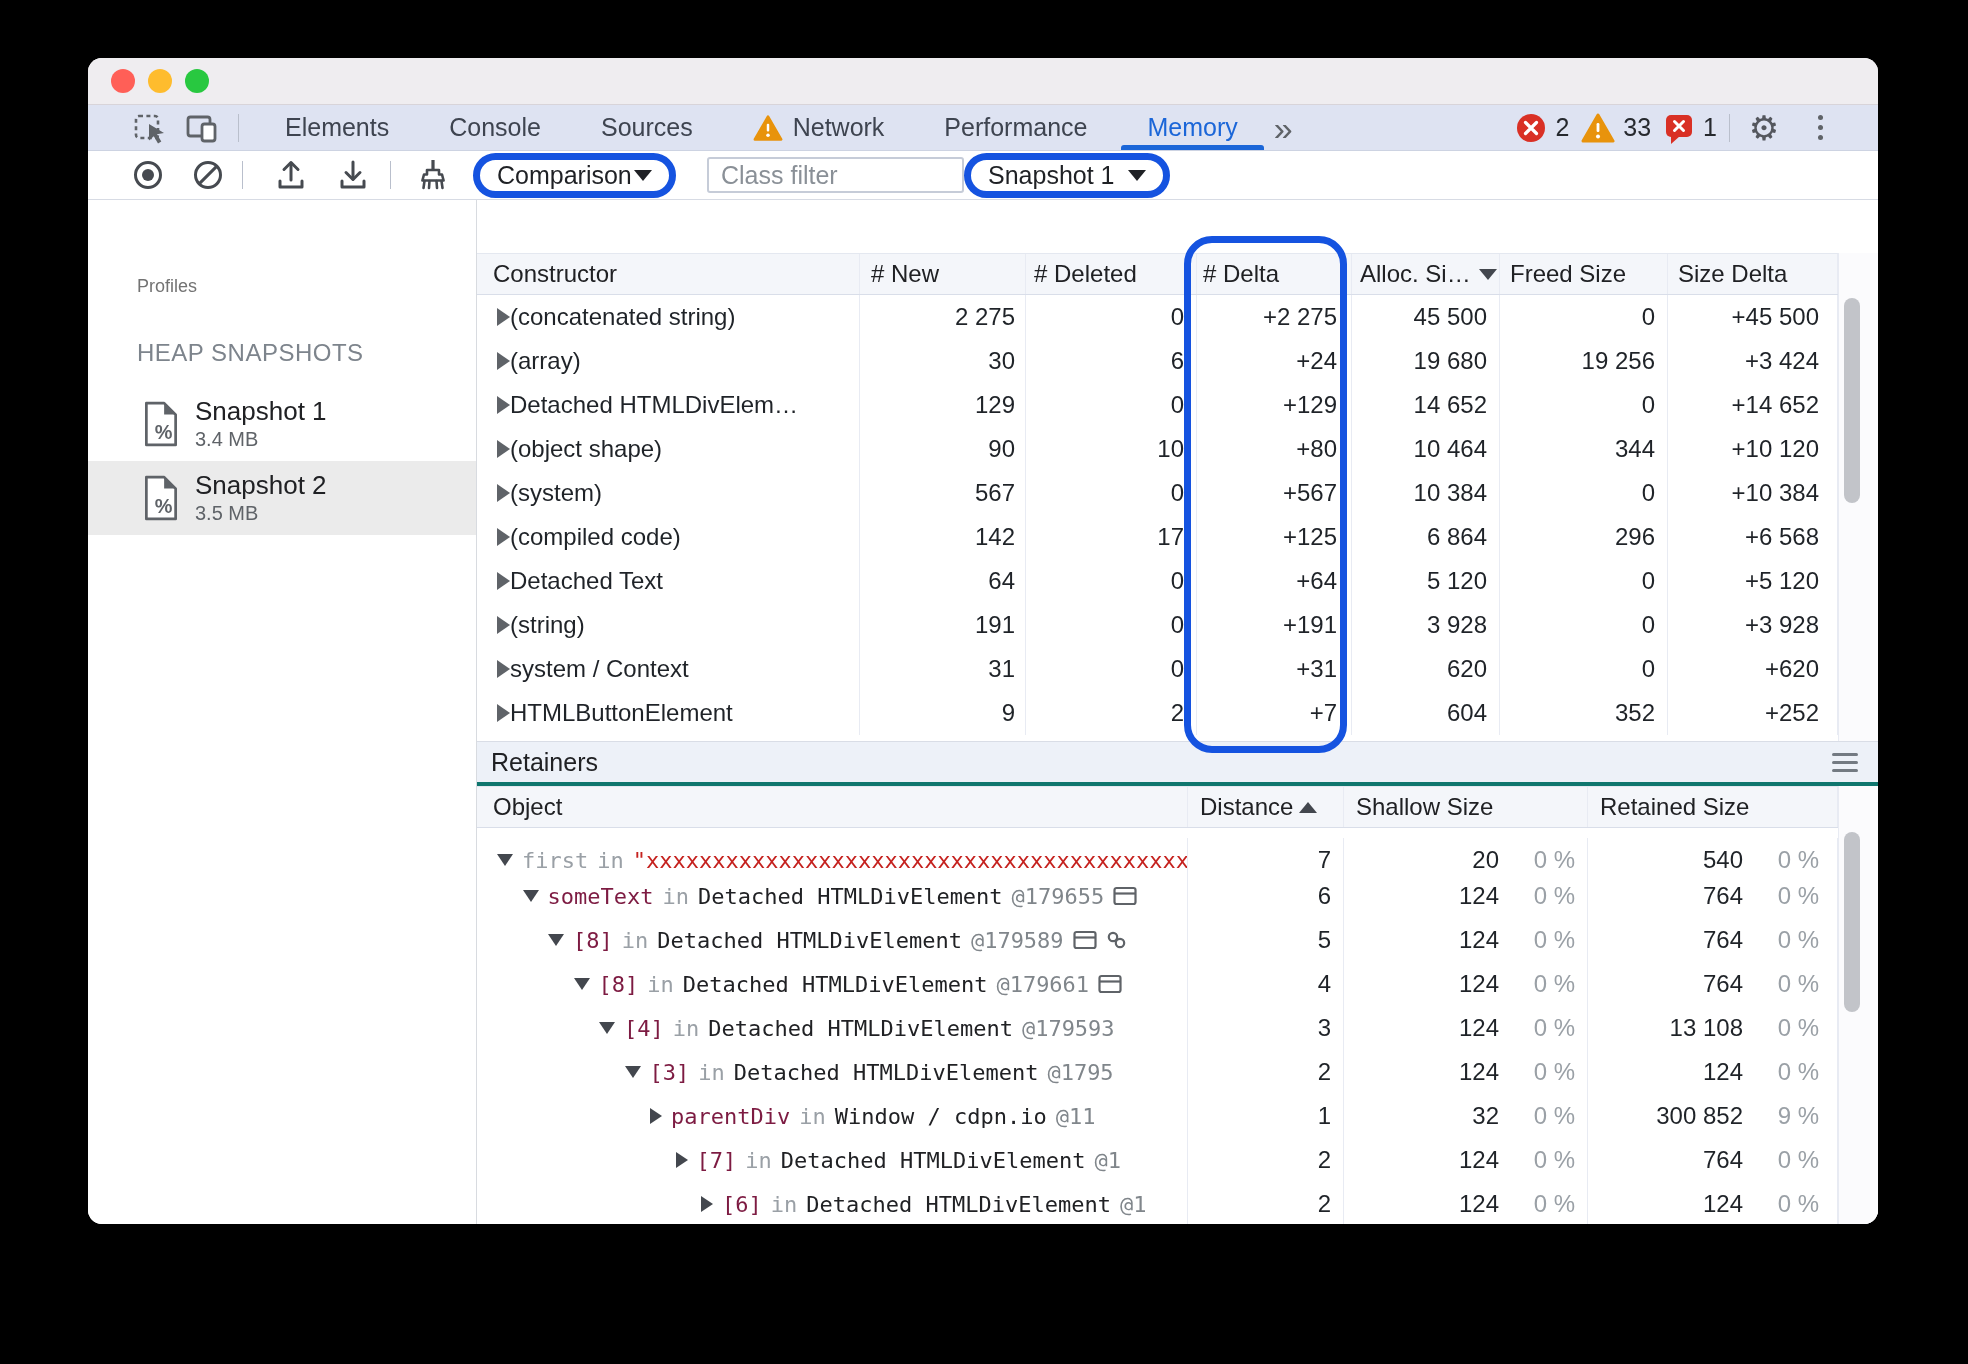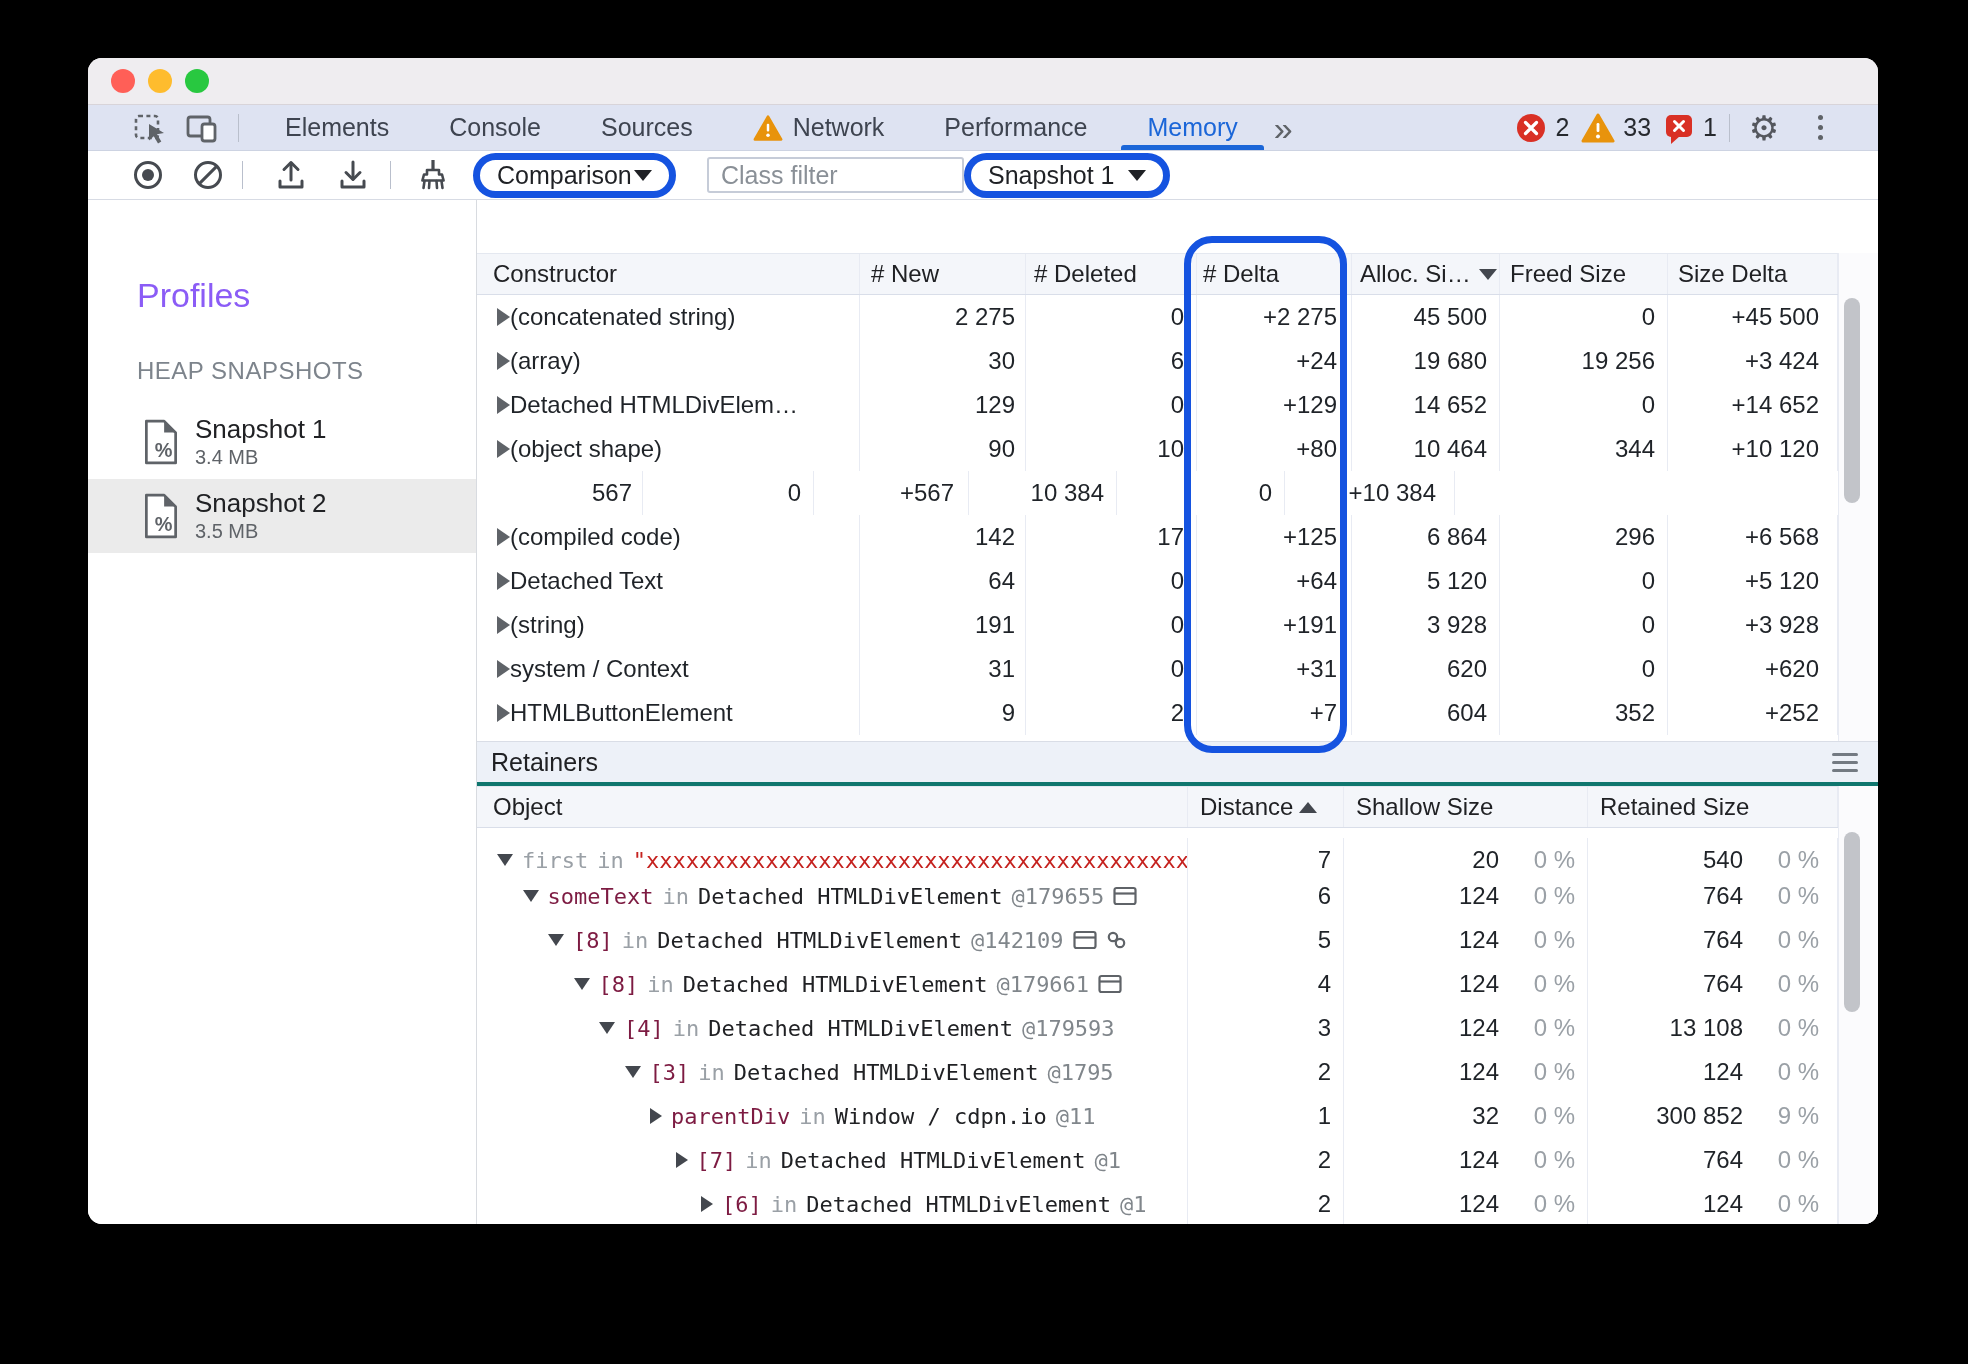--- a/index.html
+++ b/index.html
@@ -36,21 +36,21 @@
   .toolbar .sep{position:absolute;top:10px;}
   .blue-ring{position:absolute;top:2px;height:45px;box-sizing:border-box;border:7px solid #1553e0;border-radius:23px;display:flex;align-items:center;padding:0 17px;gap:13px;background:transparent;}
   .dd-label{font-size:25px;color:#1f2125;}
   .caret-down{width:0;height:0;border-left:9px solid transparent;border-right:9px solid transparent;border-top:11px solid #1f2125;}
   .filter-input{position:absolute;left:619px;top:6px;width:257px;height:36px;box-sizing:border-box;border:2px solid #c6ccd8;border-radius:3px;font-size:25px;padding:0 12px;color:#202124;font-family:"Liberation Sans",sans-serif;outline:none;}
   .filter-input::placeholder{color:#8a9097;}
 
   
   .content{display:flex;height:1024px;}
   .sidebar{width:389px;box-sizing:border-box;border-right:1px solid #d8dbe0;background:#fff;flex:none;}
-  .profiles-label{margin:76px 0 0 49px;font-size:34px;color:#8b5cf6;}
+  .profiles-label{margin:76px 0 0 49px;font-size:18px;color:#737373;}
   .heap-label{margin:42px 0 0 49px;font-size:24px;color:#7d848c;letter-spacing:0.5px;}
   .snap-list{margin-top:20px;}
   .snap-item{width:100%;height:74px;display:flex;align-items:center;gap:15px;padding:0 0 0 54px;box-sizing:border-box;background:none;border:none;text-align:left;}
   .snap-item.selected{background:#ebebeb;}
   .snap-text .snap-name{font-size:26px;color:#202124;line-height:30px;}
   .snap-text .snap-size{font-size:20px;color:#5f6368;line-height:26px;}
 
   .main{position:relative;flex:1;background:#fff;overflow:hidden;}
   .grid-row{position:absolute;left:0;display:flex;height:44px;align-items:stretch;}
   .grid-head{position:absolute;left:0;display:flex;height:42px;background:#f4f6fa;border-top:1px solid #e4e8f0;border-bottom:1px solid #d9dee9;box-sizing:border-box;}
@@ -400,20 +400,24 @@
                 <span>10 464</span>
               </div>
               <div class="cell num c-freed">
                 <span>344</span>
               </div>
               <div class="cell num c-sdelta">
                 <span>+10 120</span>
               </div>
             </div>
             <div class="grid-row" style="top: 271px;">
+              <div class="cell c-constructor">
+                <span class="tri-right"></span>
+                <span>(system)</span>
+              </div>
               <div class="cell num c-new">
                 <span>567</span>
               </div>
               <div class="cell num c-del">
                 <span>0</span>
               </div>
               <div class="cell num c-delta">
                 <span>+567</span>
               </div>
               <div class="cell num c-alloc">
@@ -622,21 +626,21 @@
                 <span class="numval">764</span>
                 <span class="pct">0 %</span>
               </div>
             </div>
             <div class="grid-row ret-row" style="top: 718px;">
               <div class="cell r-object" style="padding-left: 71px;">
                 <span class="tri-exp"></span>
                 <span class="edge-name">[8]</span>
                 <span class="link-word">in</span>
                 <span class="obj-name">Detached HTMLDivElement</span>
-                <span class="obj-id">@142109</span>
+                <span class="obj-id">@179589</span>
                 <span class="row-icon">
                   <svg width="24" height="20" viewBox="0 0 24 20">
                     <rect x="1.5" y="2" width="21" height="16" rx="2" fill="none" stroke="#5f6368" stroke-width="2.2"></rect>
                     <path d="M1.5 7.5 H22.5" stroke="#5f6368" stroke-width="2.2"></path>
                   </svg>
                 </span>
                 <span class="row-icon">
                   <svg width="22" height="20" viewBox="0 0 22 20">
                     <circle cx="7" cy="7" r="4.2" fill="none" stroke="#5f6368" stroke-width="2.2"></circle>
                     <circle cx="14" cy="13" r="4.2" fill="none" stroke="#5f6368" stroke-width="2.2"></circle>

